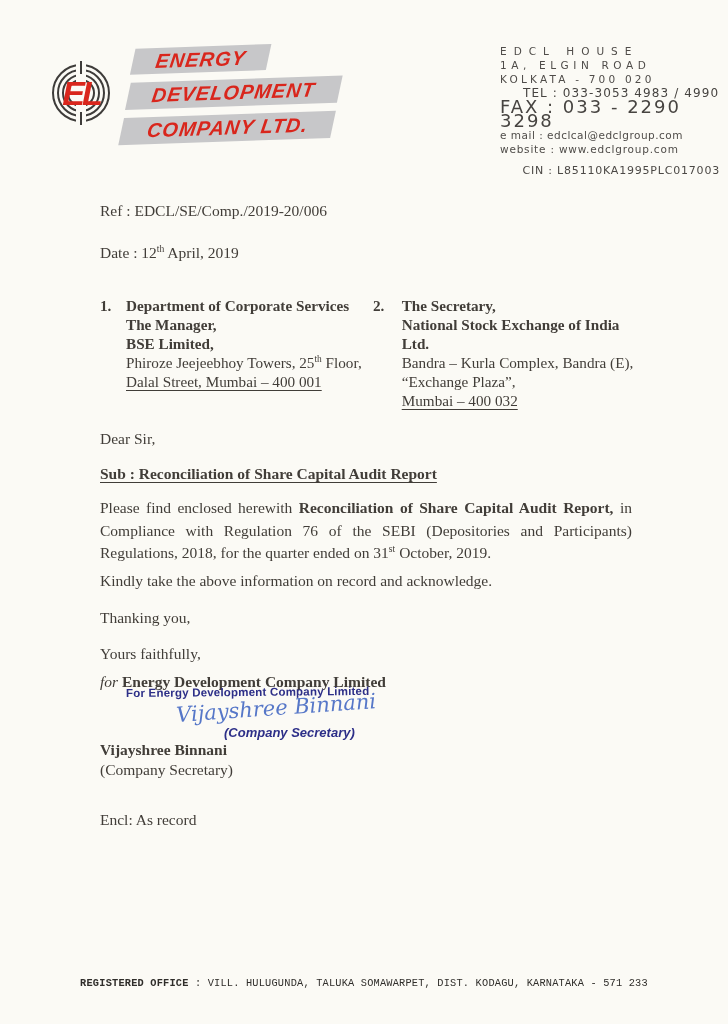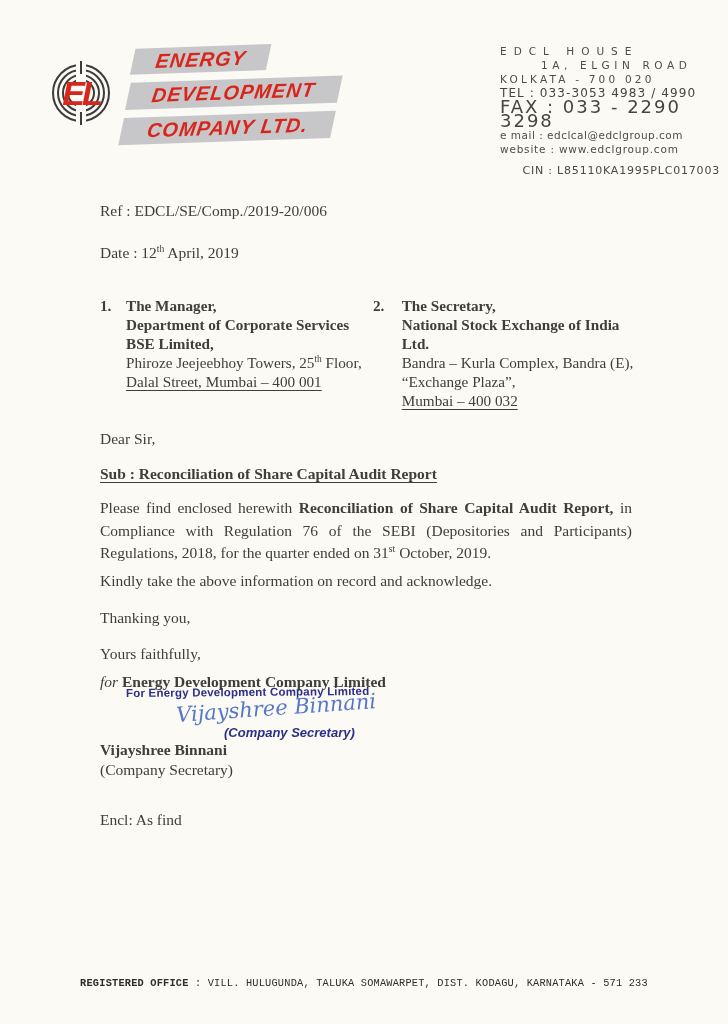--- a/index.html
+++ b/index.html
@@ -22,23 +22,23 @@
   .band-1{left:92px;top:6px;width:136px;height:26px;font-size:20px;}
   .band-2{left:86px;top:40px;width:212px;height:27px;font-size:20px;}
   .band-3{left:78px;top:75px;width:212px;height:27px;font-size:20px;}
   
   .addr{
     position:absolute;left:500px;top:44px;width:220px;
     font-family:"DejaVu Sans",sans-serif;color:#4f4c49;
     font-size:10.5px;line-height:14px;
   }
   .addr .l0{letter-spacing:7px;}
-  .addr .l1{letter-spacing:4.6px;margin-left:41px;}
+  .addr .l1{letter-spacing:4.6px;}
   .addr .l2{letter-spacing:3.2px;}
-  .addr .l3{letter-spacing:1.1px;font-size:12px;color:#474441;}
+  .addr .l3{letter-spacing:1.1px;font-size:12px;color:#474441;margin-left:23px;}
   .addr .l4{letter-spacing:2.0px;font-size:18px;color:#474441;}
   .addr .l5{letter-spacing:0.5px;}
   .addr .l6{letter-spacing:0.8px;}
   .addr .cin{margin-top:8px;letter-spacing:0.8px;font-size:11px;color:#4b4845;text-align:right;}
   
   .serif-line{position:absolute;font-size:15.5px;white-space:nowrap;}
   .bold{font-weight:bold;}
   .ital{font-style:italic;}
   .ul{text-decoration:underline;text-underline-offset:3px;}
   .recipients{position:absolute;left:100px;top:296px;width:540px;display:flex;font-size:15.2px;line-height:19px;}
@@ -109,22 +109,22 @@
     <div class="cin">CIN : L85110KA1995PLC017003</div>
   </div>
 
   <div class="serif-line" style="left:100px;top:202px">Ref : EDCL/SE/Comp./2019-20/006</div>
   <div class="serif-line" style="left:100px;top:244px"><span>Date : 12</span><sup>th</sup><span> April, 2019</span></div>
 
   <div class="recipients">
     <div class="rec rec-1">
       <div class="rec-num">1.</div>
       <div>
+        <div class="bold">Department of Corporate Services</div>
         <div class="bold">The Manager,</div>
-        <div class="bold">Department of Corporate Services</div>
         <div class="bold">BSE Limited,</div>
         <div><span>Phiroze Jeejeebhoy Towers, 25</span><sup>th</sup><span> Floor,</span></div>
         <div class="ul">Dalal Street, Mumbai – 400 001</div>
       </div>
     </div>
     <div class="rec rec-2">
       <div class="rec-num">2.</div>
       <div>
         <div class="bold">The Secretary,</div>
         <div class="bold">National Stock Exchange of India Ltd.</div>
@@ -144,17 +144,17 @@
   <div class="serif-line" style="left:100px;top:609px">Thanking you,</div>
   <div class="serif-line" style="left:100px;top:645px">Yours faithfully,</div>
   <div class="serif-line" style="left:100px;top:673px"><span class="ital">for</span><span class="bold"> Energy Development Company Limited</span></div>
 
   <div class="stamp stamp-1">For Energy Development Company Limited</div>
   <div class="script-sig">Vijayshree Binnani</div>
   <div class="stamp stamp-2">(Company Secretary)</div>
   <div class="serif-line bold" style="left:100px;top:741px">Vijayshree Binnani</div>
   <div class="serif-line" style="left:100px;top:761px">(Company Secretary)</div>
 
-  <div class="serif-line" style="left:100px;top:811px">Encl: As find</div>
+  <div class="serif-line" style="left:100px;top:811px">Encl: As record</div>
 
   <div class="footer"><b>REGISTERED OFFICE</b><span> : VILL. HULUGUNDA, TALUKA SOMAWARPET, DIST. KODAGU, KARNATAKA - 571 233</span></div>
 
 </div>
 
 </body></html>

